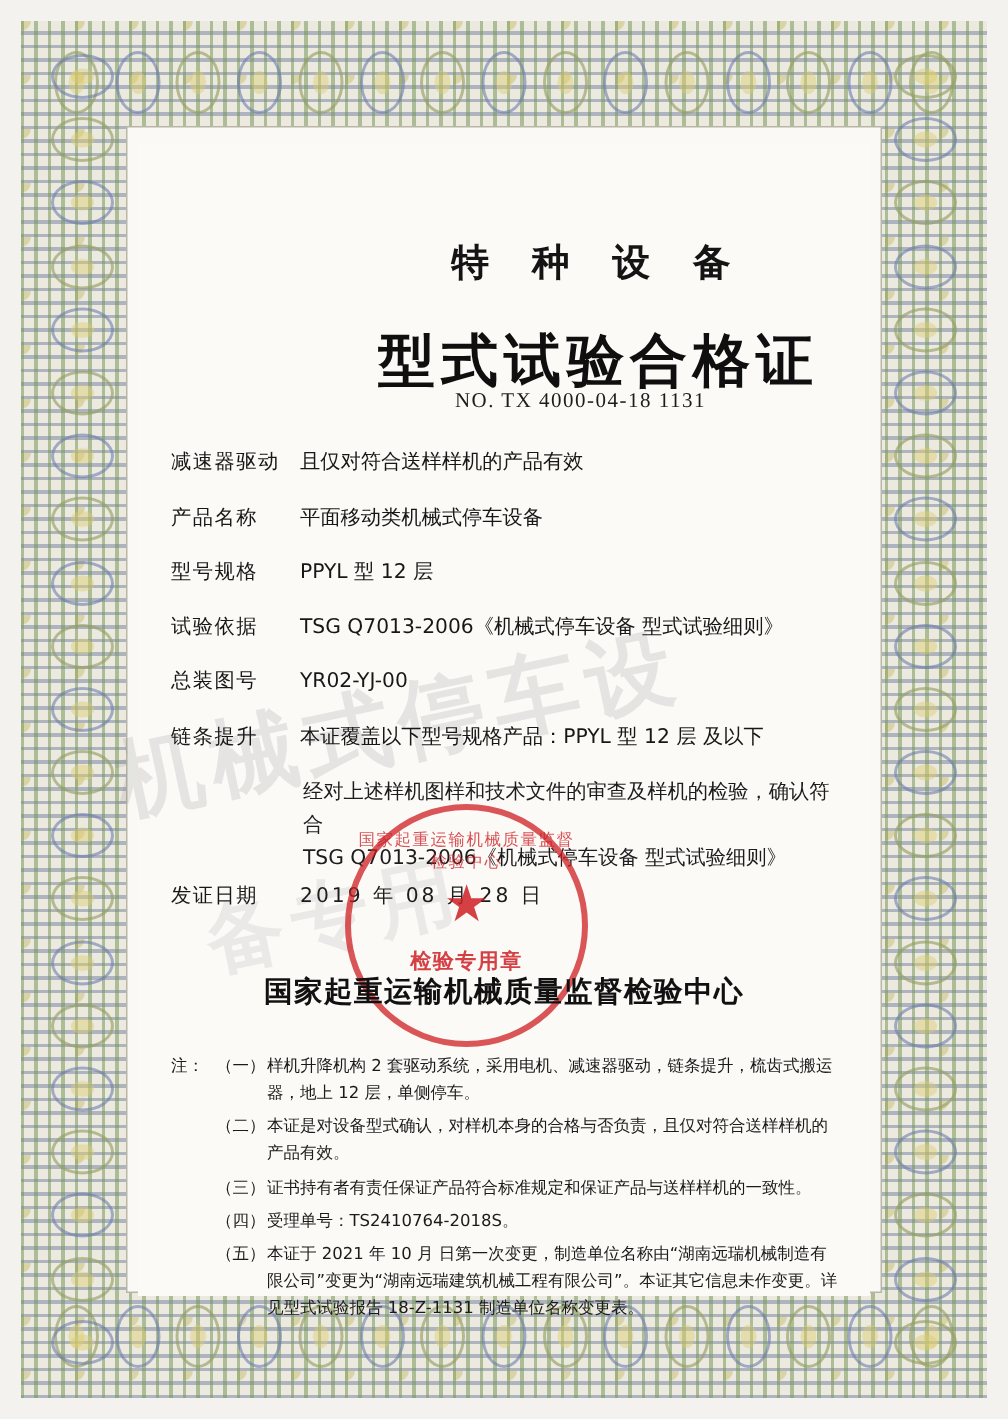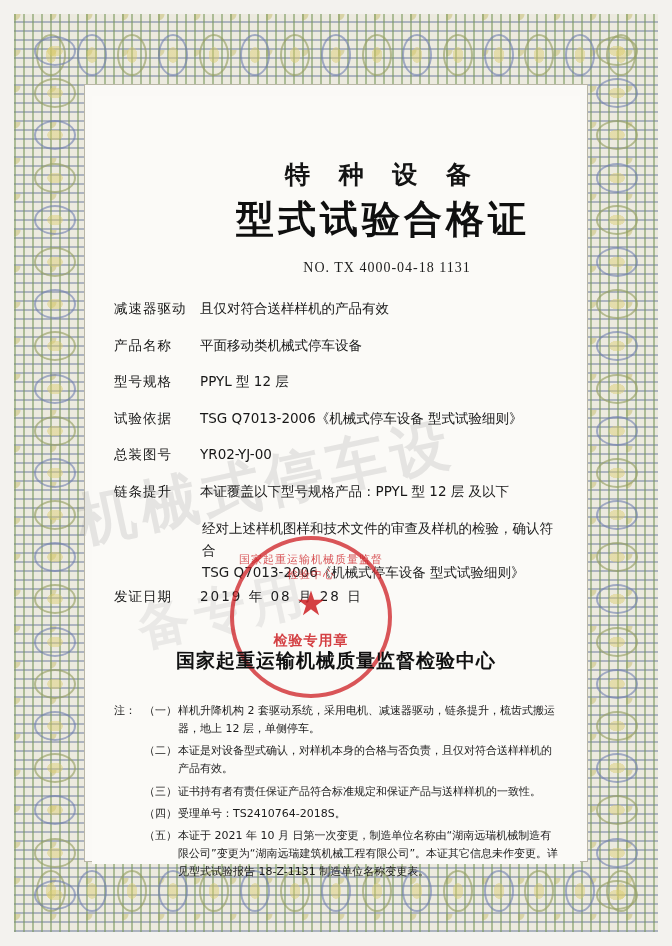--- a/index.html
+++ b/index.html
@@ -125,34 +125,34 @@
     display: flex;
     align-items: center;
     justify-content: center;
     font-size: 32px;
     font-weight: bold;
     letter-spacing: 2px;
     font-family: "Liberation Serif", serif;
   }
   .title-block {
     position: absolute;
-    left: 116px;
+    left: 132px;
     top: 62px;
     width: 350px;
     text-align: center;
   }
   .title-small {
     font-size: 25px;
     letter-spacing: 10px;
     font-weight: bold;
     color: #141414;
     font-family: "DejaVu Sans", sans-serif;
   }
   .title-big {
-    margin-top: 3px;
+    margin-top: 24px;
     font-size: 38px;
     letter-spacing: 4px;
     font-weight: bold;
     color: #0f0f0f;
     font-family: "DejaVu Sans", sans-serif;
   }
   .cert-no {
     position: absolute;
     left: 120px;
     top: 164px;

